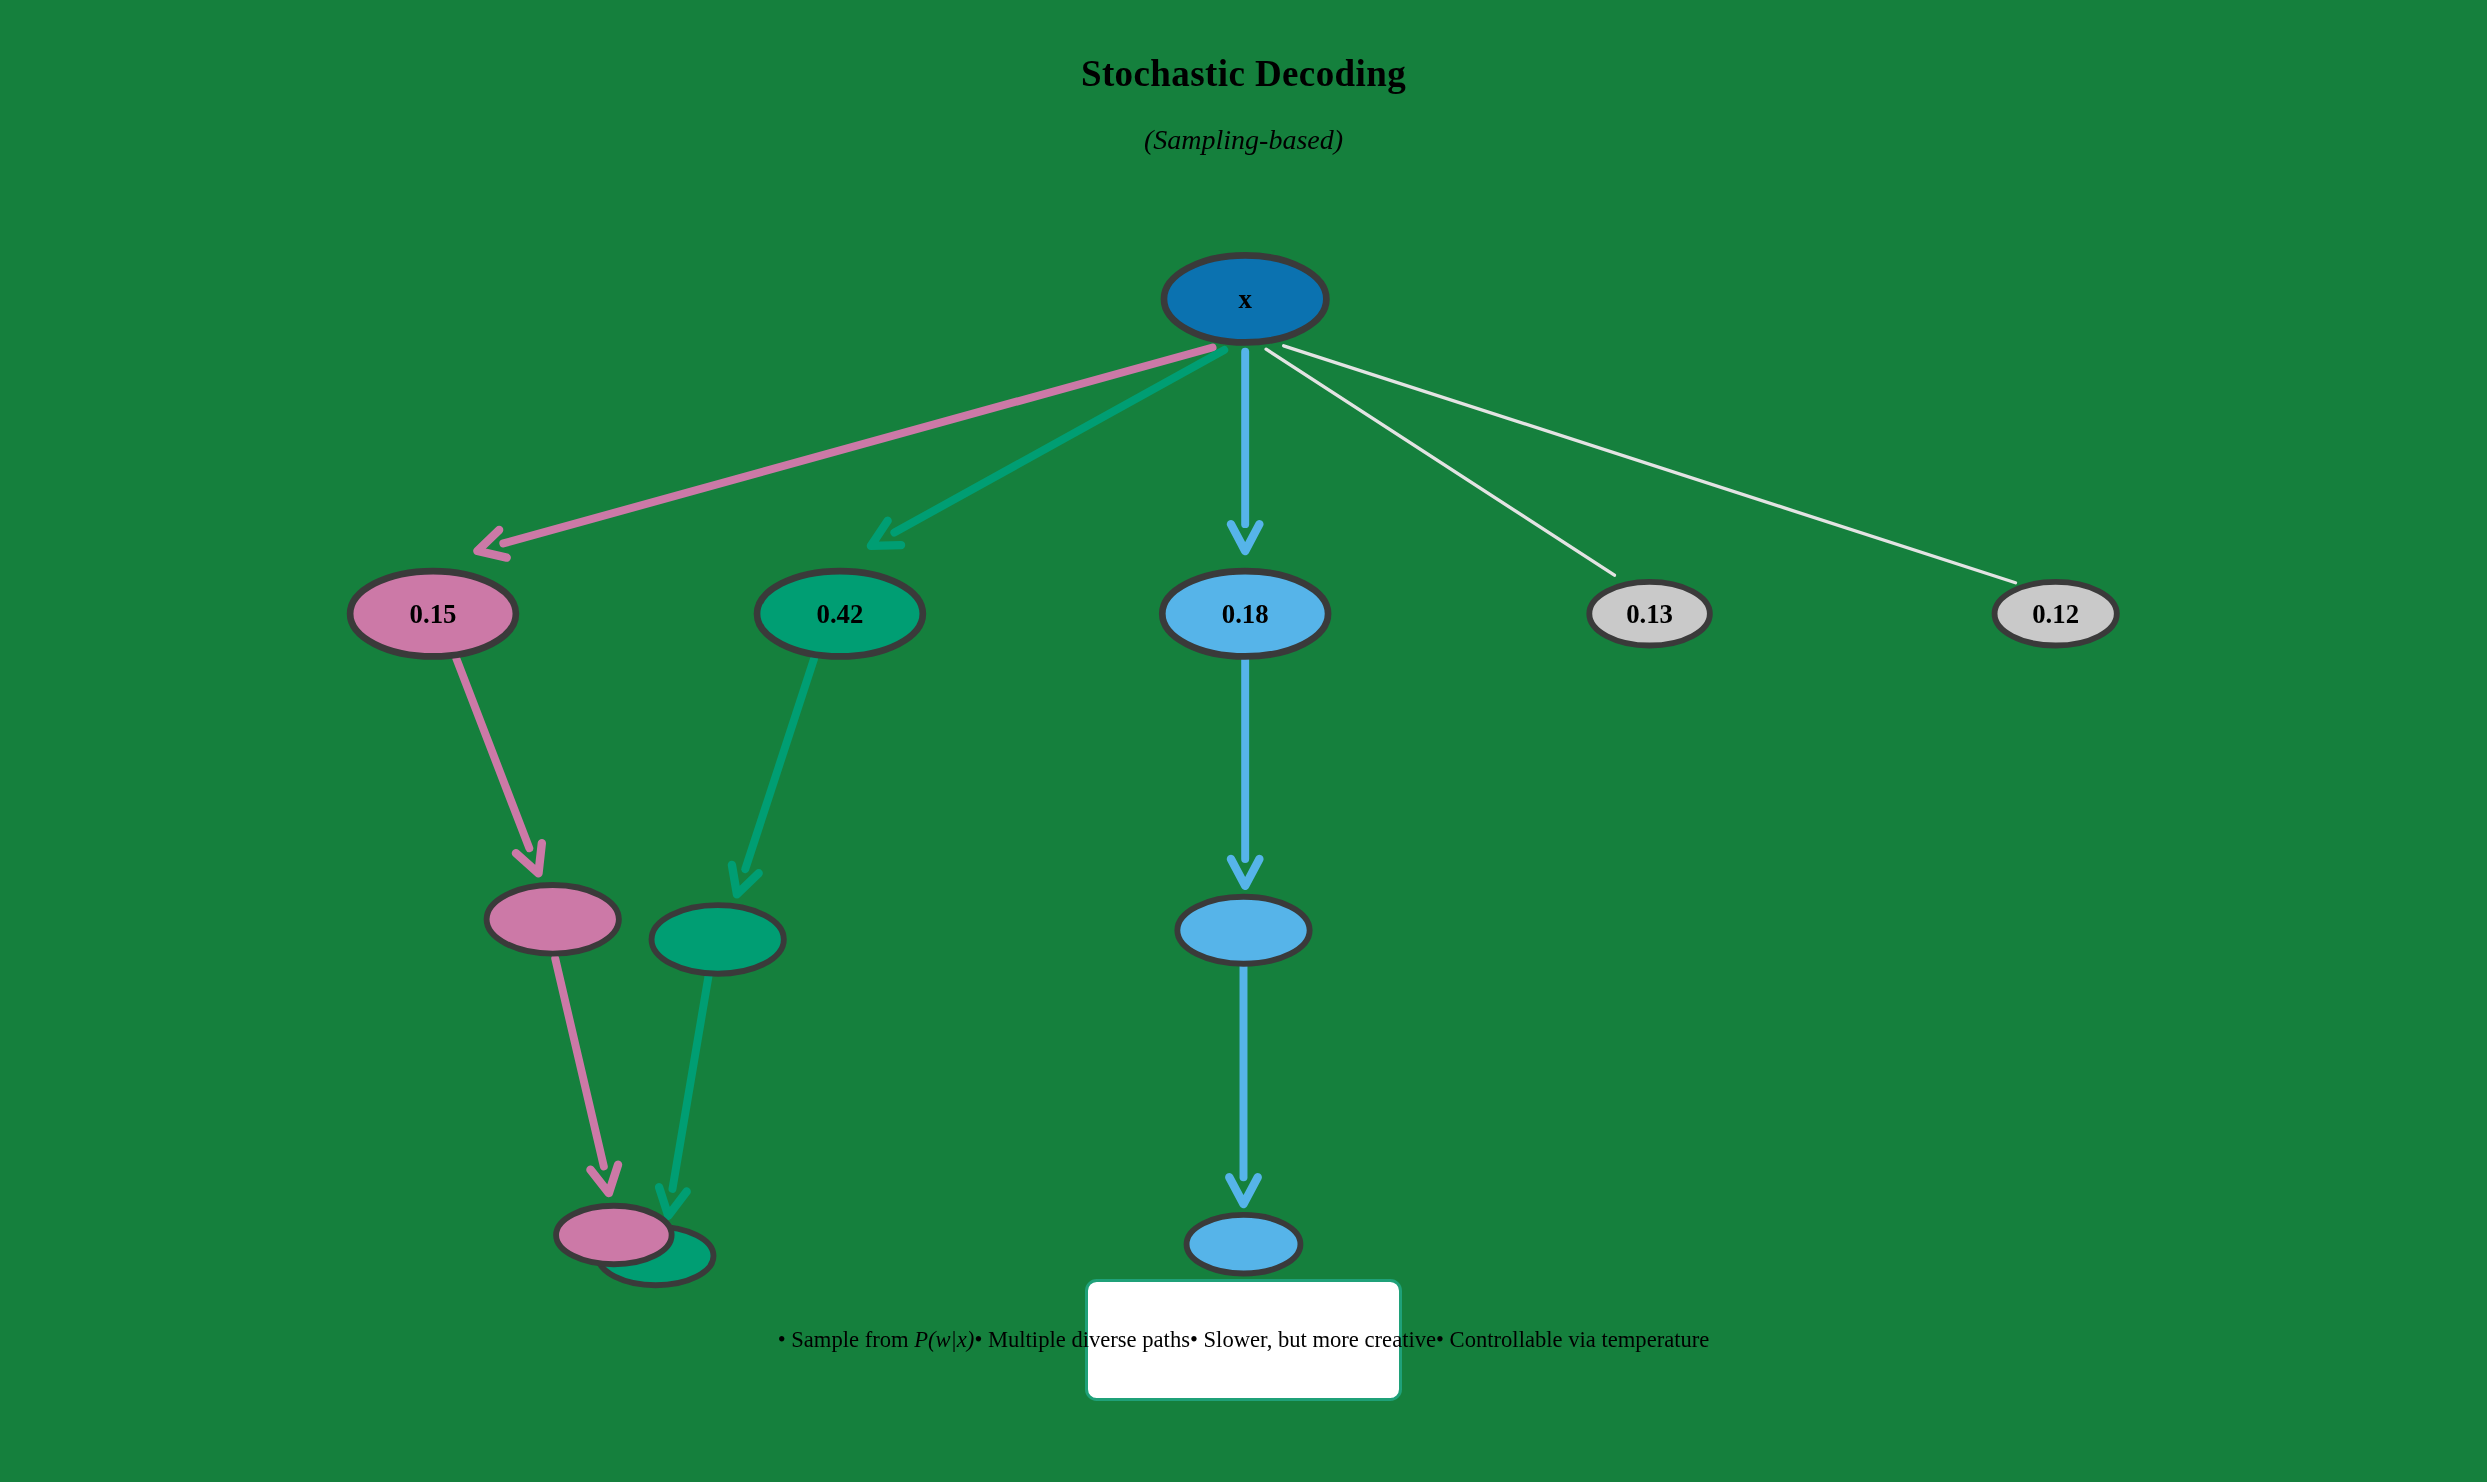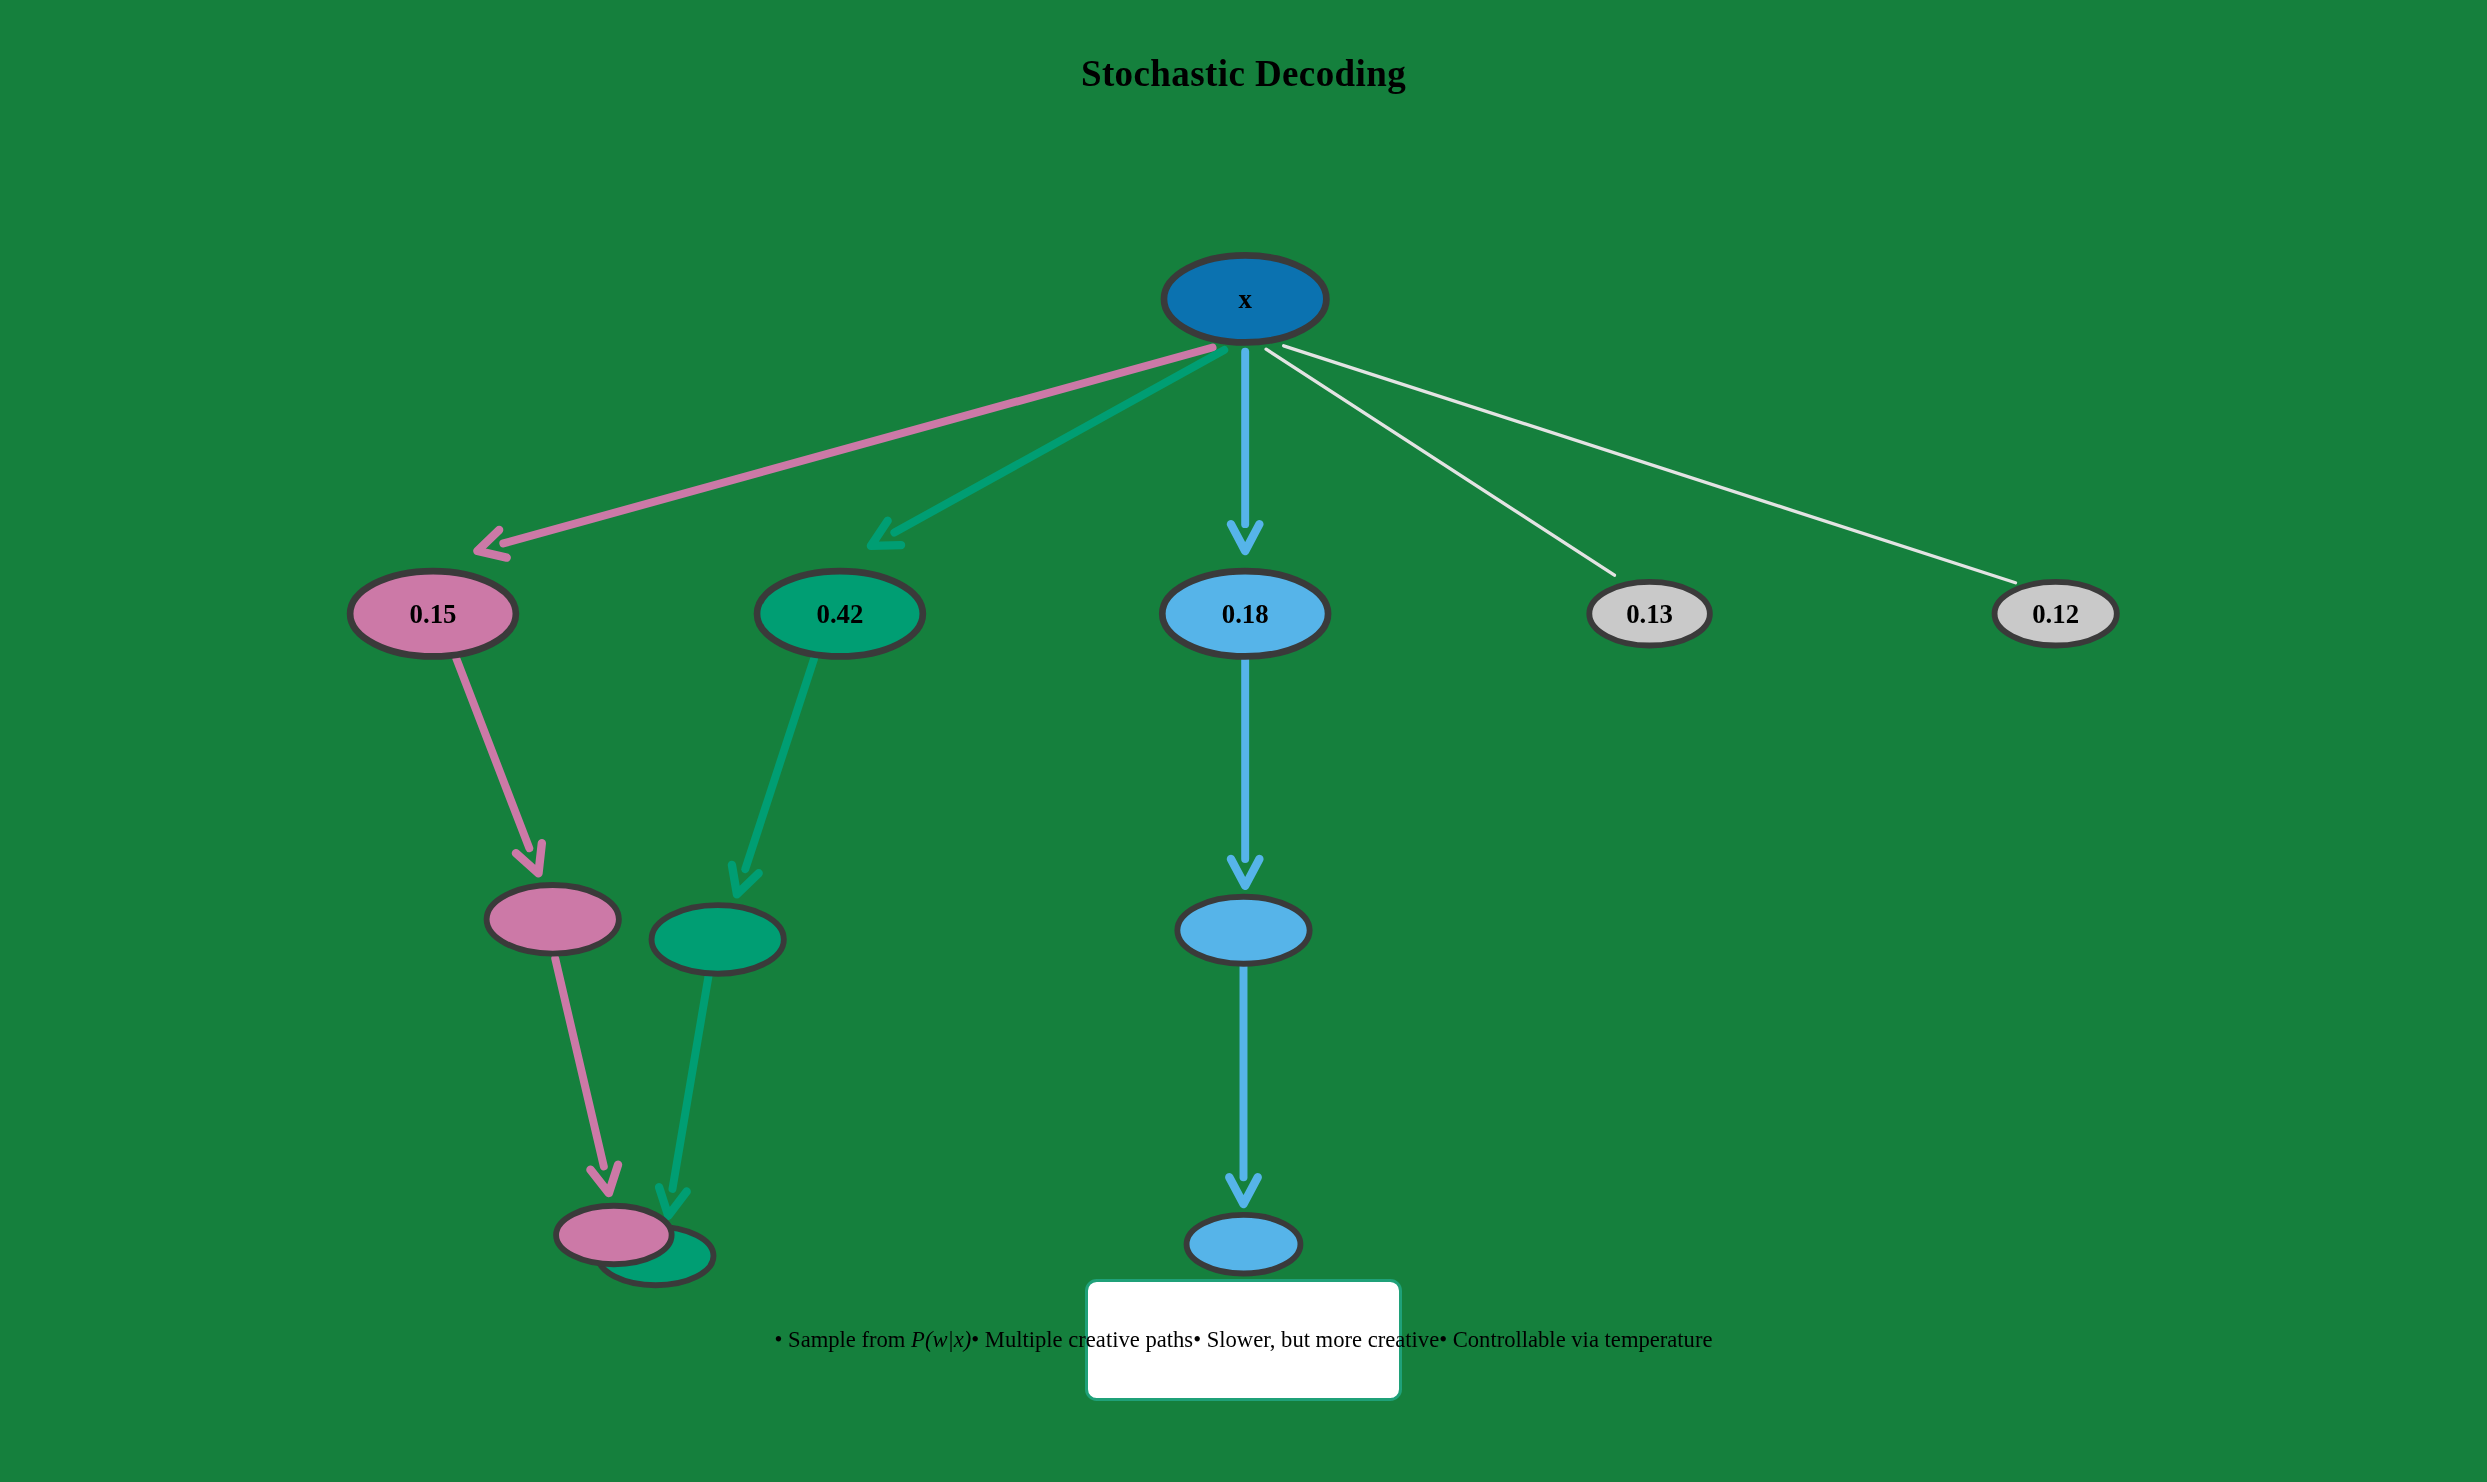--- a/index.html
+++ b/index.html
@@ -59,20 +59,21 @@
   }
   .notes-line { white-space: nowrap; }
   .math { font-style: italic; }
 </style>
 </head>
 <body>
 
 <div id="canvas">
 
   <div class="page-title">Stochastic Decoding</div>
+  <div class="page-subtitle">(Sampling-based)</div>
 
   <svg id="graph-svg" width="2487" height="1482" viewBox="0 0 2970 1770">
 
     <line x1="1512" y1="417" x2="1928" y2="687" stroke-width="4" stroke-linecap="round" stroke="#E3E3E3"></line>
     <line x1="1533" y1="413" x2="2407" y2="696" stroke-width="4" stroke-linecap="round" stroke="#E3E3E3"></line>
 
     <line x1="1448" y1="415" x2="601" y2="649" stroke-width="9.5" stroke-linecap="round" stroke="#CC79A7"></line>
     <polyline points="605,666 570,658 596,633" stroke-width="10" fill="none" stroke-linecap="round" stroke-linejoin="round" stroke="#CC79A7"></polyline>
 
     <line x1="1462" y1="418" x2="1068" y2="636" stroke-width="9.5" stroke-linecap="round" stroke="#009E73"></line>
@@ -121,19 +122,19 @@
     <ellipse cx="857" cy="1122" rx="79" ry="41" stroke-width="7" fill="#009E73" stroke="#3A3A3A"></ellipse>
     <ellipse cx="1485" cy="1111" rx="79" ry="40" stroke-width="7" fill="#56B4E9" stroke="#3A3A3A"></ellipse>
 
     <ellipse cx="783" cy="1500" rx="69" ry="35" stroke-width="7" fill="#009E73" stroke="#3A3A3A"></ellipse>
     <ellipse cx="733" cy="1475" rx="69" ry="35" stroke-width="7" fill="#CC79A7" stroke="#3A3A3A"></ellipse>
     <ellipse cx="1485" cy="1486" rx="68" ry="35" stroke-width="7" fill="#56B4E9" stroke="#3A3A3A"></ellipse>
   </svg>
 
   <div class="notes-box" style="border-color: rgb(31, 161, 121);">
     <div class="notes-line"><span>• Sample from </span><span class="math">P(w|x)</span></div>
-    <div class="notes-line">• Multiple creative paths</div>
+    <div class="notes-line">• Multiple diverse paths</div>
     <div class="notes-line">• Slower, but more creative</div>
     <div class="notes-line">• Controllable via temperature</div>
   </div>
 
 </div>
 
 
 </body></html>

